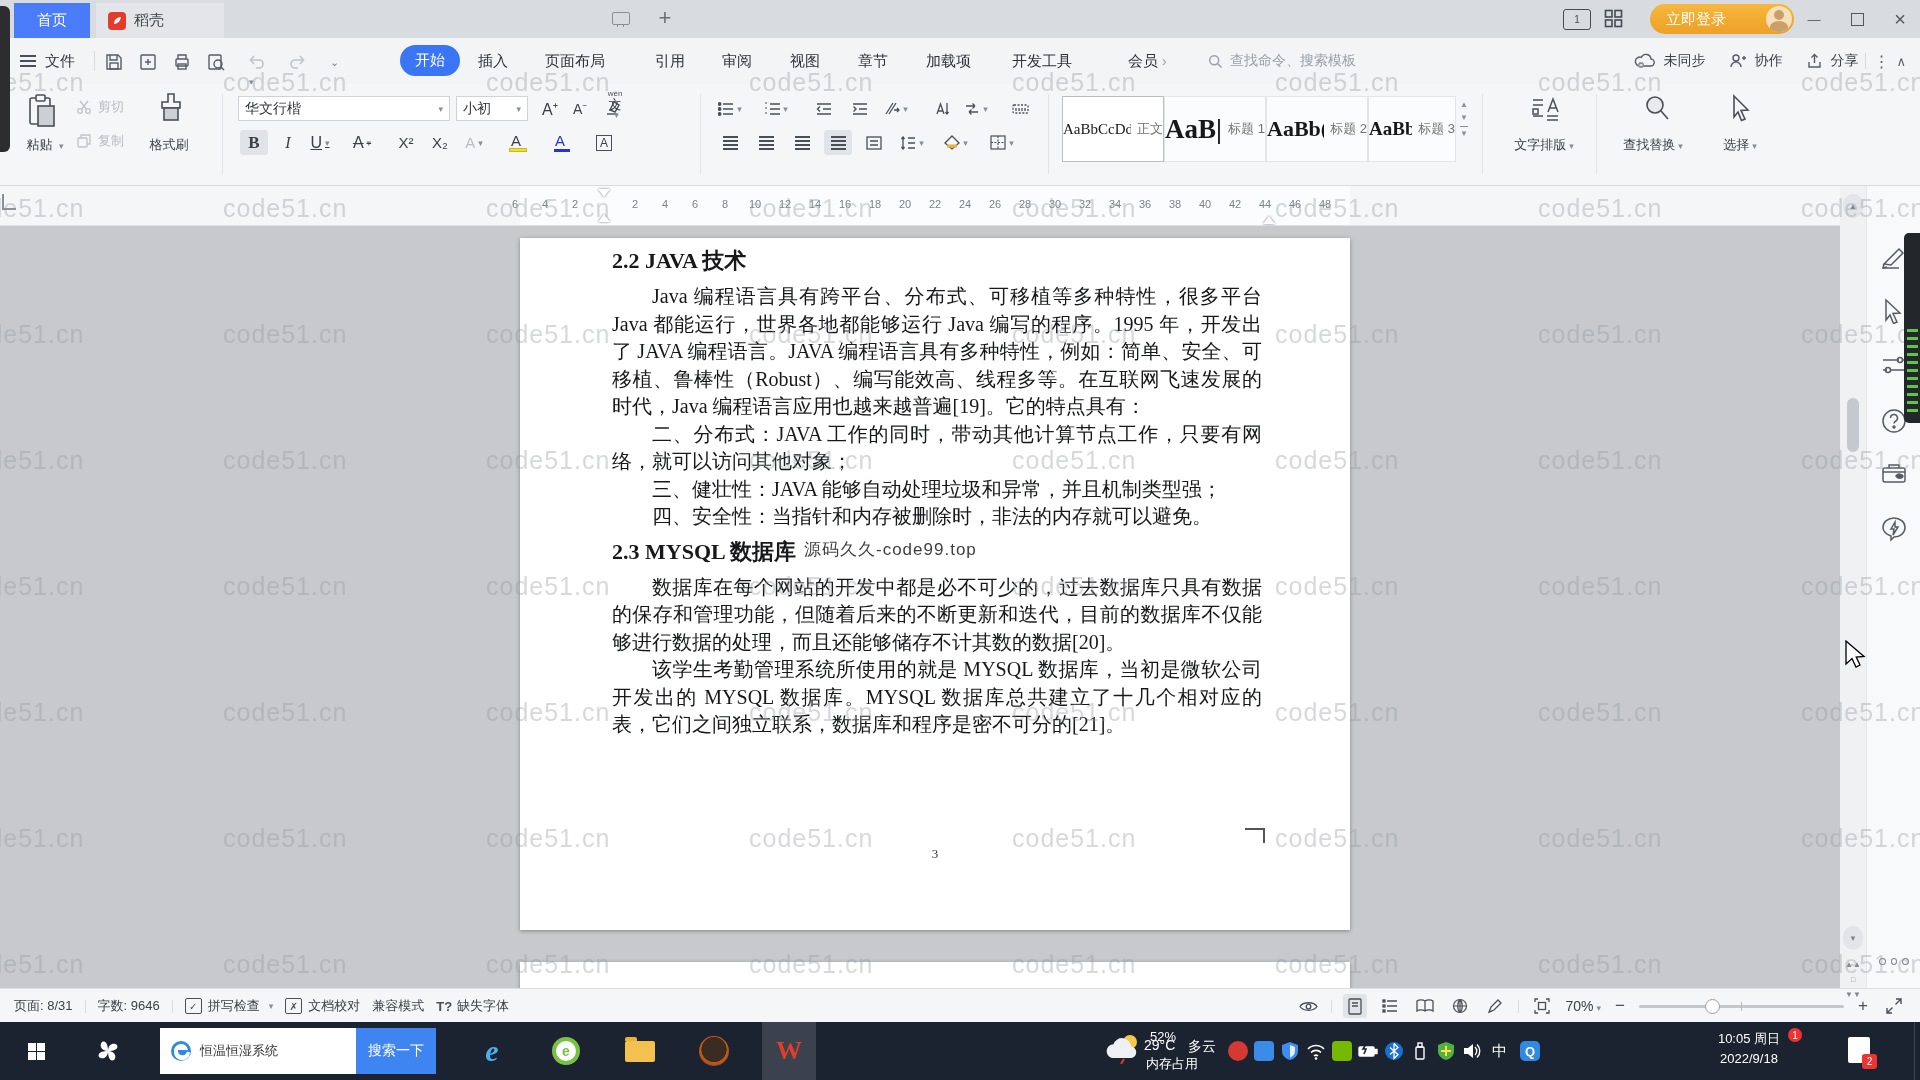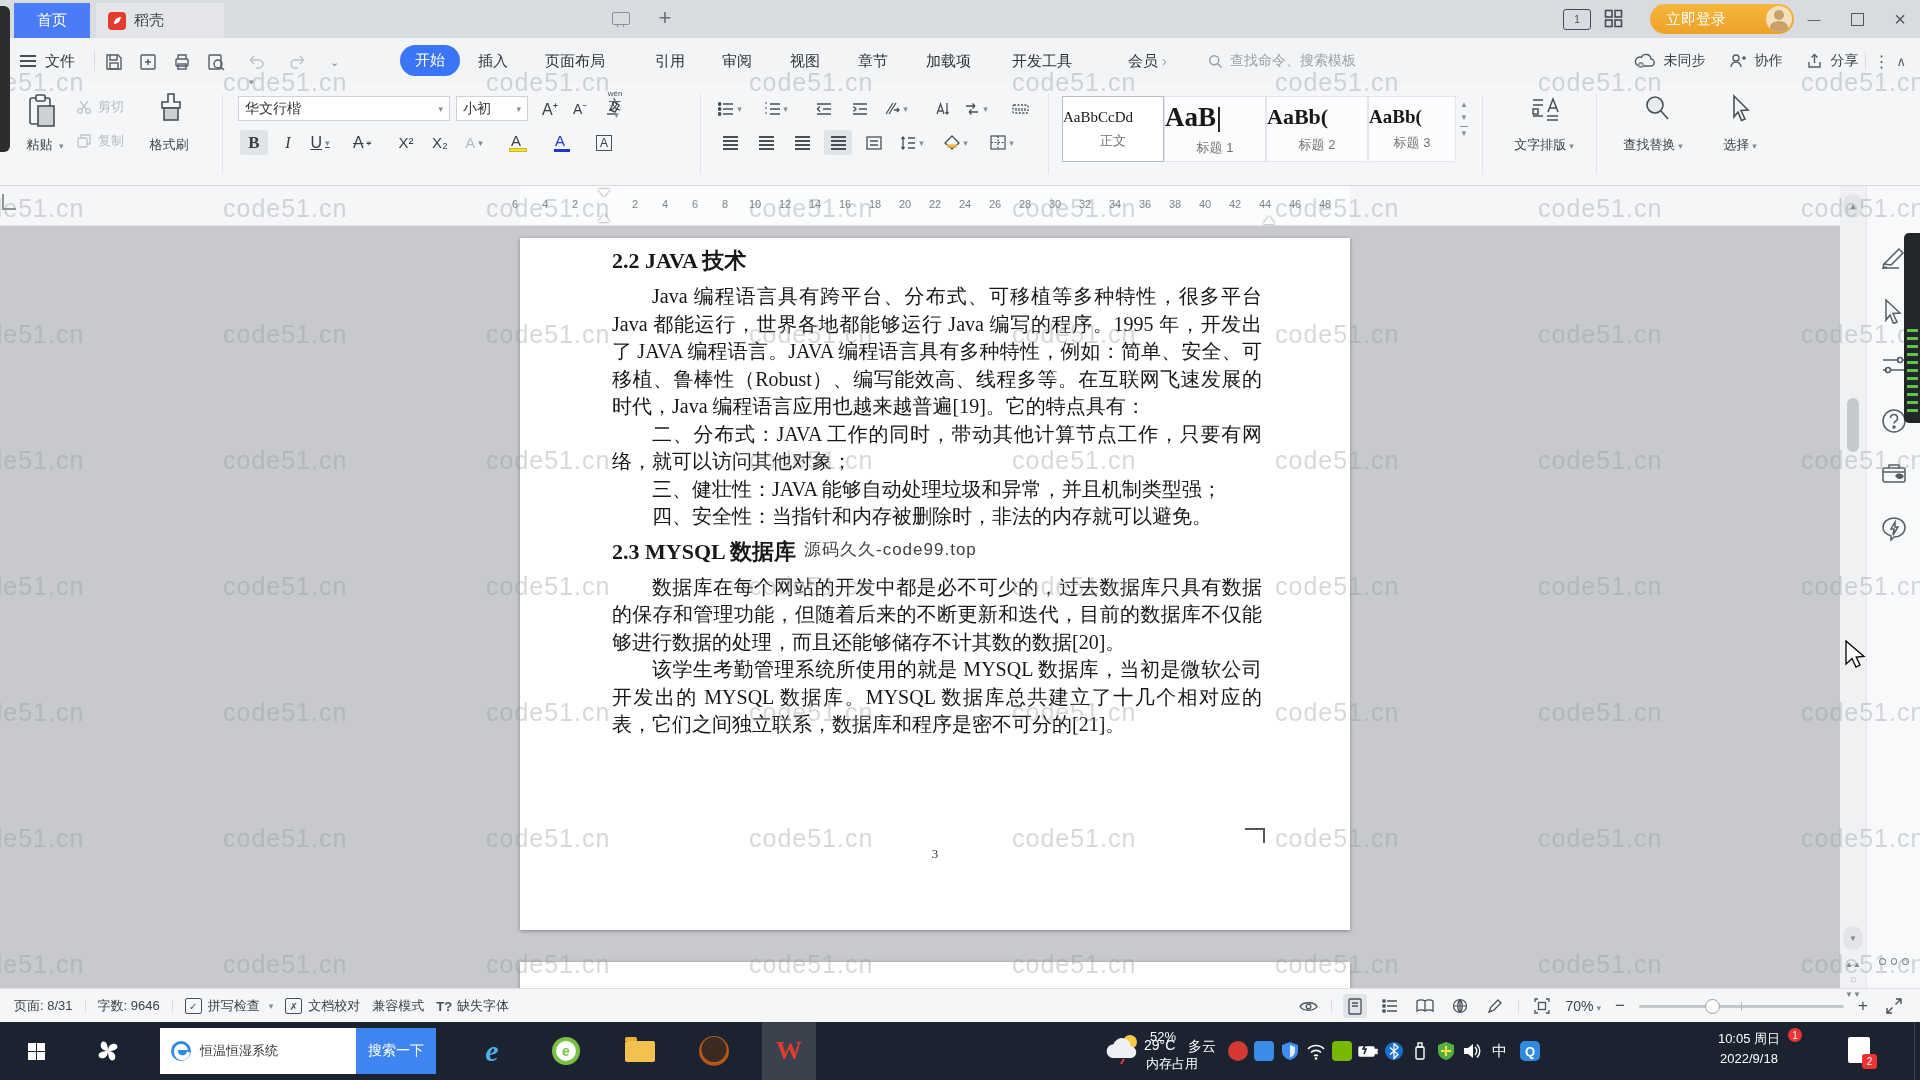--- a/index.html
+++ b/index.html
@@ -54,21 +54,21 @@
   .ribbon{position:absolute;top:84px;left:0;width:1920px;height:102px;background:#f5f6f8;border-bottom:1px solid #d8dadd;box-sizing:border-box}
   .rlabel{font-size:13px;color:#737373;text-align:center;white-space:nowrap}
   .rdis{color:#b8bcc2}
   .rdiv{position:absolute;top:10px;width:1px;height:80px;background:#e2e4e7}
   .rbtn{position:absolute;width:28px;height:25px;display:flex;align-items:center;justify-content:center;border-radius:3px;font-size:15px;color:#3b4046}
   .rbtn.activebg{background:#e0e3e8}
   .combo{position:absolute;height:25px;background:#fff;border:1px solid #cfd3d8;display:flex;align-items:center;justify-content:space-between;padding:0 6px;font-size:14px;color:#2f3338;box-sizing:border-box}
   .ubar::after{content:"";position:absolute;left:5px;bottom:3px;width:16px;height:3px;background:#2236cf}
   .hbar::after{content:"";position:absolute;left:4px;bottom:3px;width:18px;height:4px;background:#f4e02a;border:1px solid #c9b71f;box-sizing:border-box}
   .alines{width:15px;height:2px;background:#4a4f57;box-shadow:0 4px 0 #4a4f57,0 8px 0 #4a4f57,0 12px 0 #4a4f57;margin-top:-12px}
-  .stylecard{position:absolute;top:12px;width:100px;height:64px;background:#fbfcfd;border:1px solid #e3e5e8;display:flex;flex-direction:column;justify-content:center;gap:6px}
+  .stylecard{position:absolute;top:12px;width:100px;height:64px;background:#fbfcfd;border:1px solid #e3e5e8;display:flex;flex-direction:row;align-items:center;justify-content:center;gap:6px}
   .stylecard.sel{background:#fff;border:1px solid #b9bec5}
   .sample{font-family:"Liberation Serif",serif;color:#17181a;white-space:nowrap;overflow:hidden}
   .bigbtn-label{position:absolute;font-size:13px;color:#3b4046;text-align:center}
   .sgl-arrows{position:absolute;display:flex;flex-direction:column;gap:4px;color:#8a9097;font-size:8px;align-items:center}
 
   
   .ruler{position:absolute;top:186px;left:0;width:1840px;height:40px;background:#f5f6f8;border-bottom:1px solid #e0e2e5;box-sizing:border-box}
   .ruler-page{position:absolute;left:520px;top:0;width:830px;height:100%;background:#fbfcfd}
   .rnums{position:absolute;top:12px;display:flex}
   .rnums span{width:30px;text-align:center;font-size:11px;color:#7c828a}

